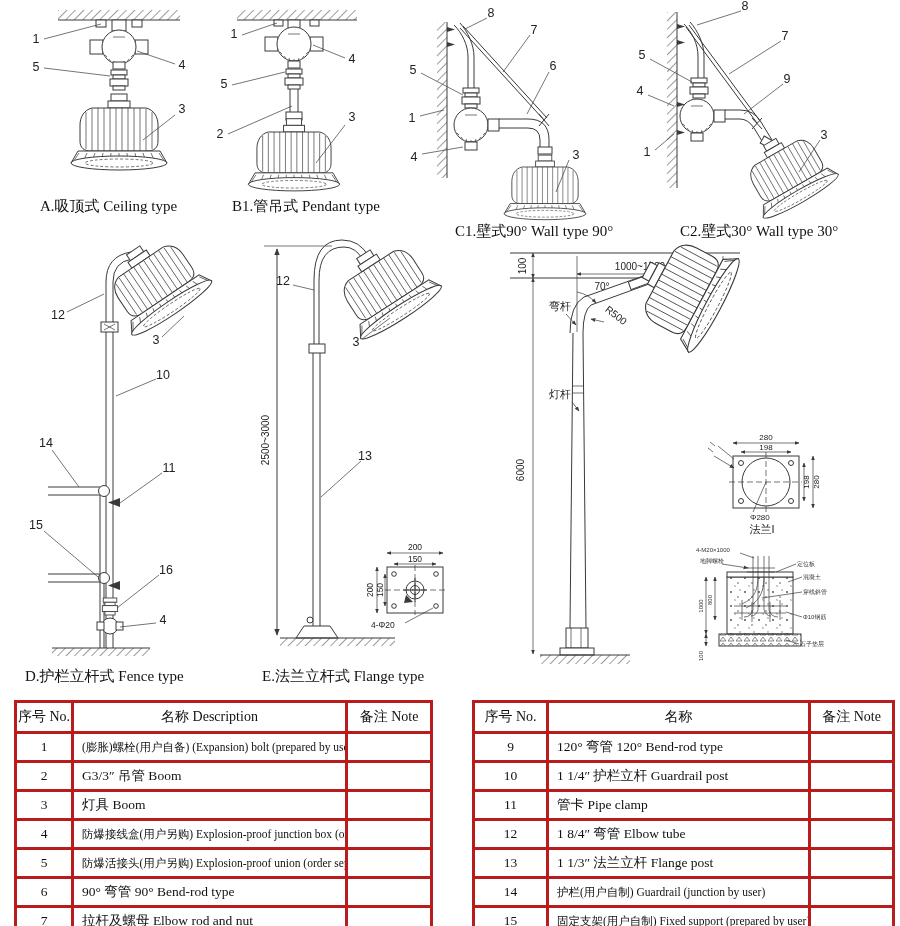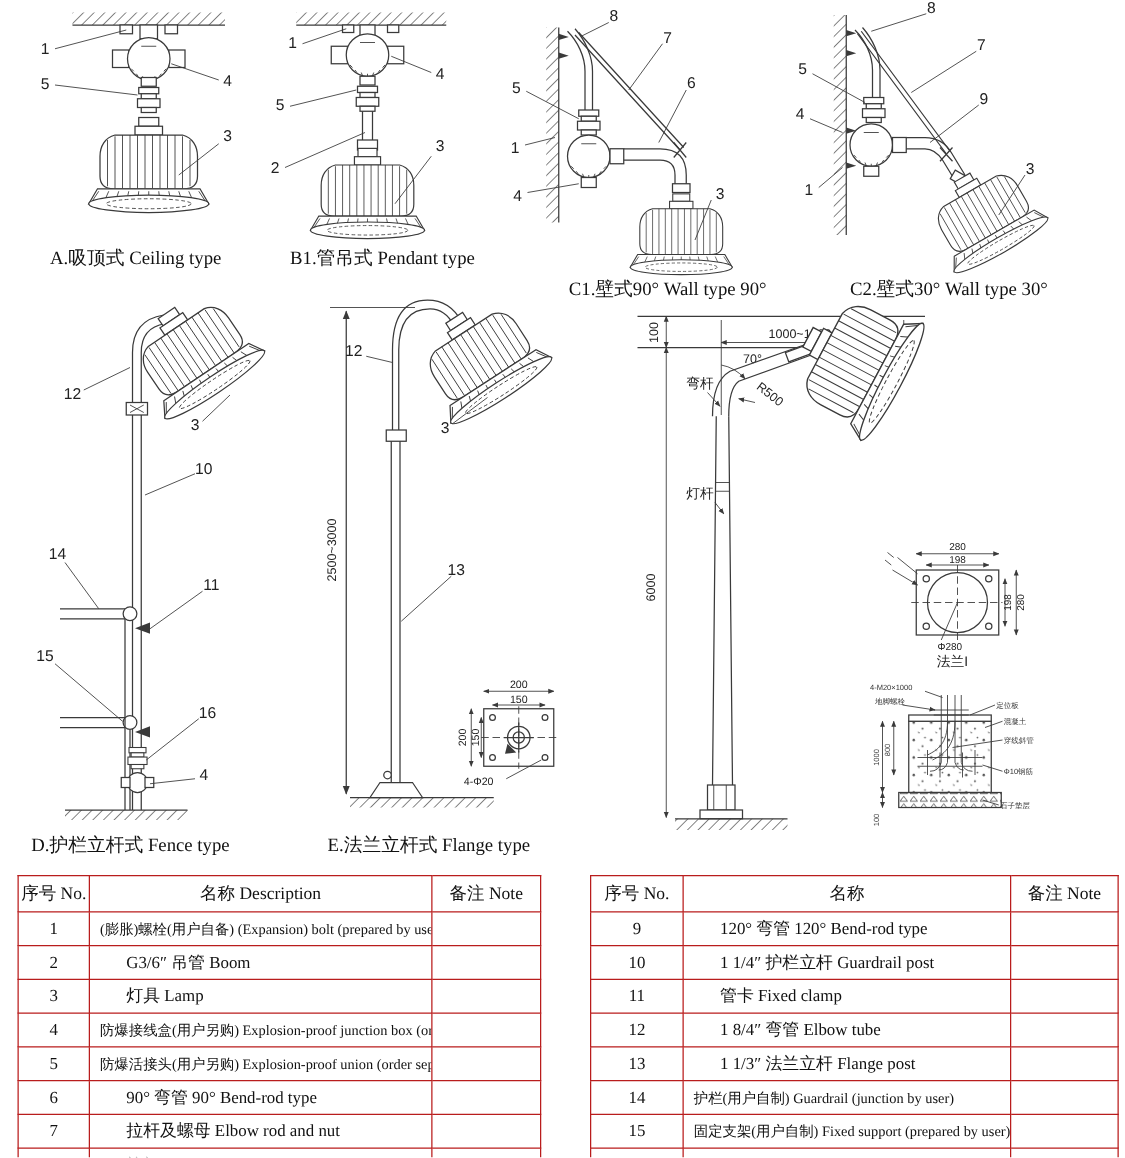--- a/index.html
+++ b/index.html
@@ -12,25 +12,25 @@
   .fk{fill:#3a3a3a;stroke:none;}
   .num{font-family:"Liberation Sans",sans-serif;font-size:12.5px;fill:#222;}
   .cap{font-family:"Liberation Serif",serif;font-size:15px;fill:#111;}
   .dim{font-family:"Liberation Sans",sans-serif;font-size:10px;fill:#222;}
   .dim8{font-family:"Liberation Sans",sans-serif;font-size:8px;fill:#222;}
   .dim9{font-family:"Liberation Sans",sans-serif;font-size:8.5px;fill:#222;}
   .zh{font-family:"Liberation Sans",sans-serif;font-size:11px;fill:#222;}
   .tiny{font-family:"Liberation Sans",sans-serif;font-size:6px;fill:#333;}
   .tbl{position:absolute;}
   table{border-collapse:collapse;table-layout:fixed;width:100%;}
-  th,td{border:1px solid #b91c1c;overflow:hidden;white-space:nowrap;}
+  th,td{border:3px solid #b91c1c;overflow:hidden;white-space:nowrap;}
   th{height:26px;font-size:14px;font-weight:normal;text-align:center;}
   td{height:24px;font-size:13.5px;}
   td.no{text-align:center;}
-  td.ds{padding-left:29px;text-align:left;}
+  td.ds{padding-left:8px;text-align:left;}
   tr.sm td.ds{font-size:11.5px;padding-left:8px;}
 </style>
 </head>
 <body>
 
 <div class="stage">
 
 <svg width="900" height="700" viewBox="0 0 900 700">
 <defs>
   <marker id="ar" viewBox="0 0 10 10" refX="9" refY="5" markerWidth="7" markerHeight="7" orient="auto-start-reverse">
@@ -339,26 +339,26 @@
 </tr>
 </thead>
 <tbody>
 <tr class="sm">
             <td class="no">1</td>
             <td class="ds">(膨胀)螺栓(用户自备) (Expansion) bolt (prepared by user)</td>
             <td></td>
           </tr>
 <tr>
             <td class="no">2</td>
-            <td class="ds">G3/6″ 吊管 Boom</td>
+            <td class="ds">G3/3″ 吊管 Boom</td>
             <td></td>
           </tr>
 <tr>
             <td class="no">3</td>
-            <td class="ds">灯具 Lamp</td>
+            <td class="ds">灯具 Boom</td>
             <td></td>
           </tr>
 <tr class="sm">
             <td class="no">4</td>
             <td class="ds">防爆接线盒(用户另购) Explosion-proof junction box (order separately)</td>
             <td></td>
           </tr>
 <tr class="sm">
             <td class="no">5</td>
             <td class="ds">防爆活接头(用户另购) Explosion-proof union (order separately)</td>
@@ -403,21 +403,21 @@
             <td class="ds">120° 弯管 120° Bend-rod type</td>
             <td></td>
           </tr>
 <tr>
             <td class="no">10</td>
             <td class="ds">1 1/4″ 护栏立杆 Guardrail post</td>
             <td></td>
           </tr>
 <tr>
             <td class="no">11</td>
-            <td class="ds">管卡 Fixed clamp</td>
+            <td class="ds">管卡 Pipe clamp</td>
             <td></td>
           </tr>
 <tr>
             <td class="no">12</td>
             <td class="ds">1 8/4″ 弯管 Elbow tube</td>
             <td></td>
           </tr>
 <tr>
             <td class="no">13</td>
             <td class="ds">1 1/3″ 法兰立杆 Flange post</td>

